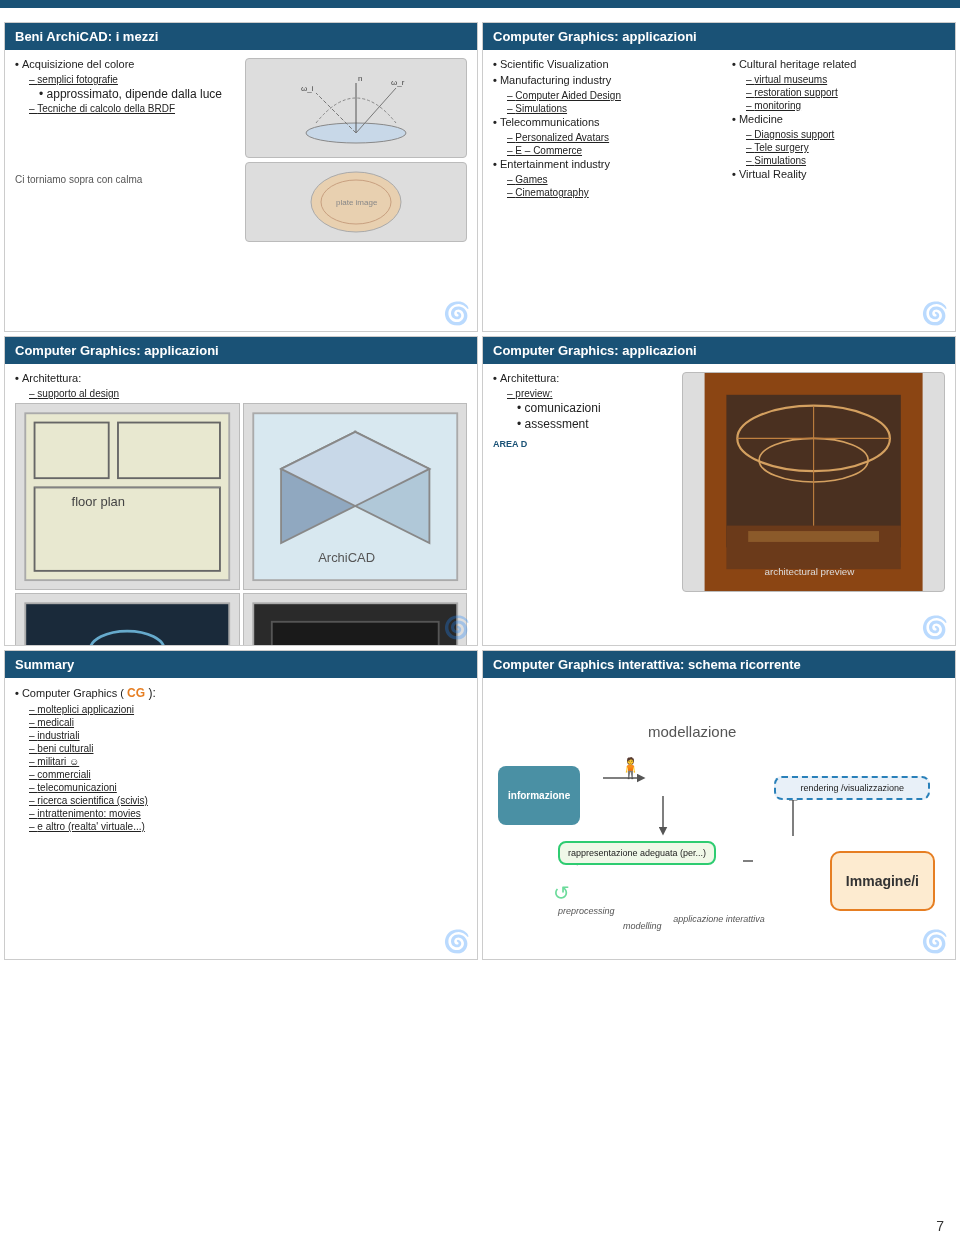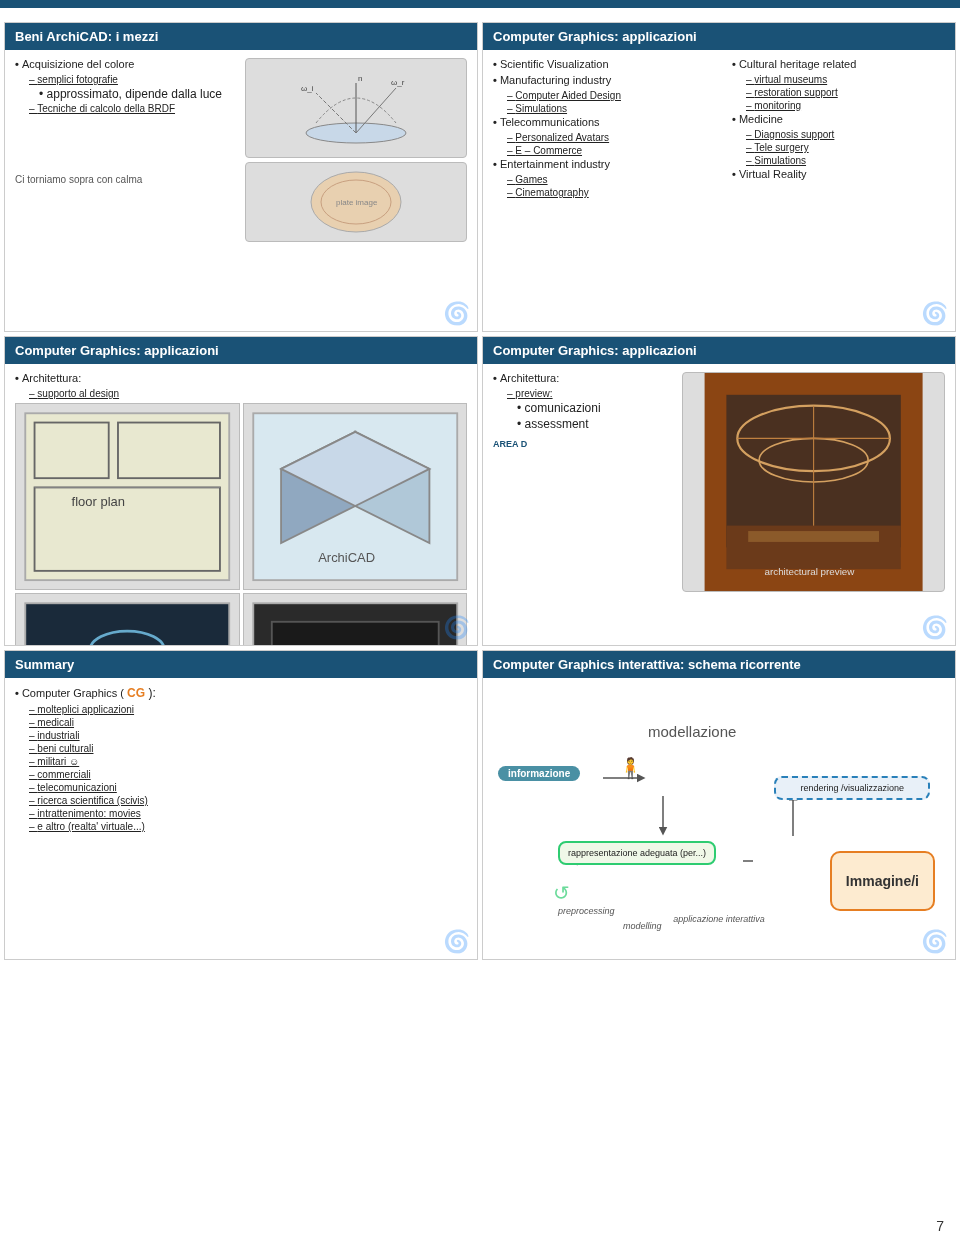--- a/index.html
+++ b/index.html
@@ -313,21 +313,21 @@
       <div class="bullet-sub">e altro (realta' virtuale...)</div>
       <div class="watermark">🌀</div>
     </div>
   </div>
 
   <div class="slide slide6">
     <div class="slide-header">Computer Graphics interattiva: schema ricorrente</div>
     <div class="slide-body">
       <div style="position:relative; width:100%; height:240px;">
 
-        <div style="position:absolute; left:5px; top:80px; background:#4a90a4; color:#fff; border-radius:8px; padding:2px 10px; font-size:10px; font-weight:bold;">informazione</div>
+        <div style="position:absolute; left:5px; top:80px; background:#4a90a4; color:#fff; border-radius:8px; padding:24px 10px; font-size:10px; font-weight:bold;">informazione</div>
 
         <div style="position:absolute; left:125px; top:70px; font-size:20px;">🧍</div>
 
         <div style="position:absolute; left:155px; top:37px; font-size:15px; color:#555; ">modellazione</div>
 
         <svg style="position:absolute; left:0; top:0; width:100%; height:100%; pointer-events:none;">
 
           <defs>
             <marker id="arrow" markerWidth="6" markerHeight="6" refX="3" refY="3" orient="auto">
               <path d="M0,0 L6,3 L0,6 Z" fill="#555"></path>

